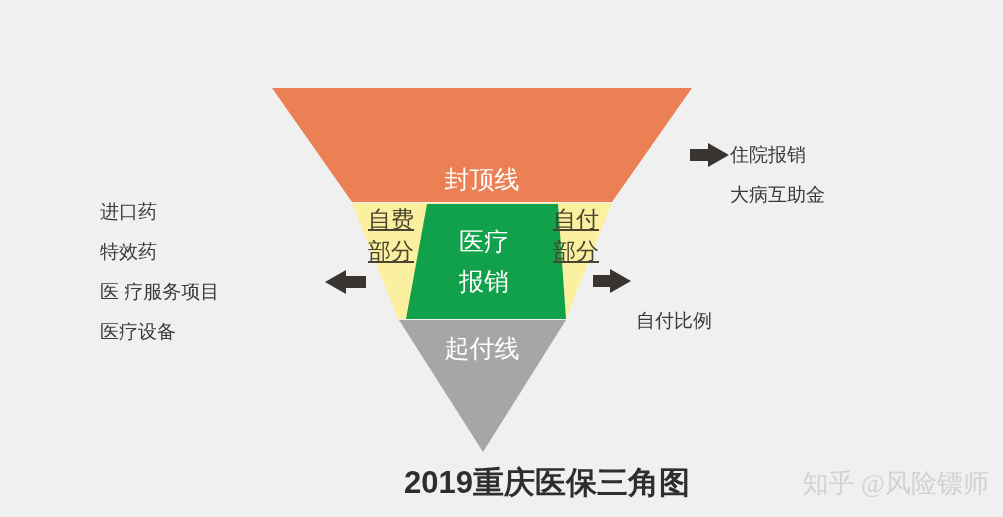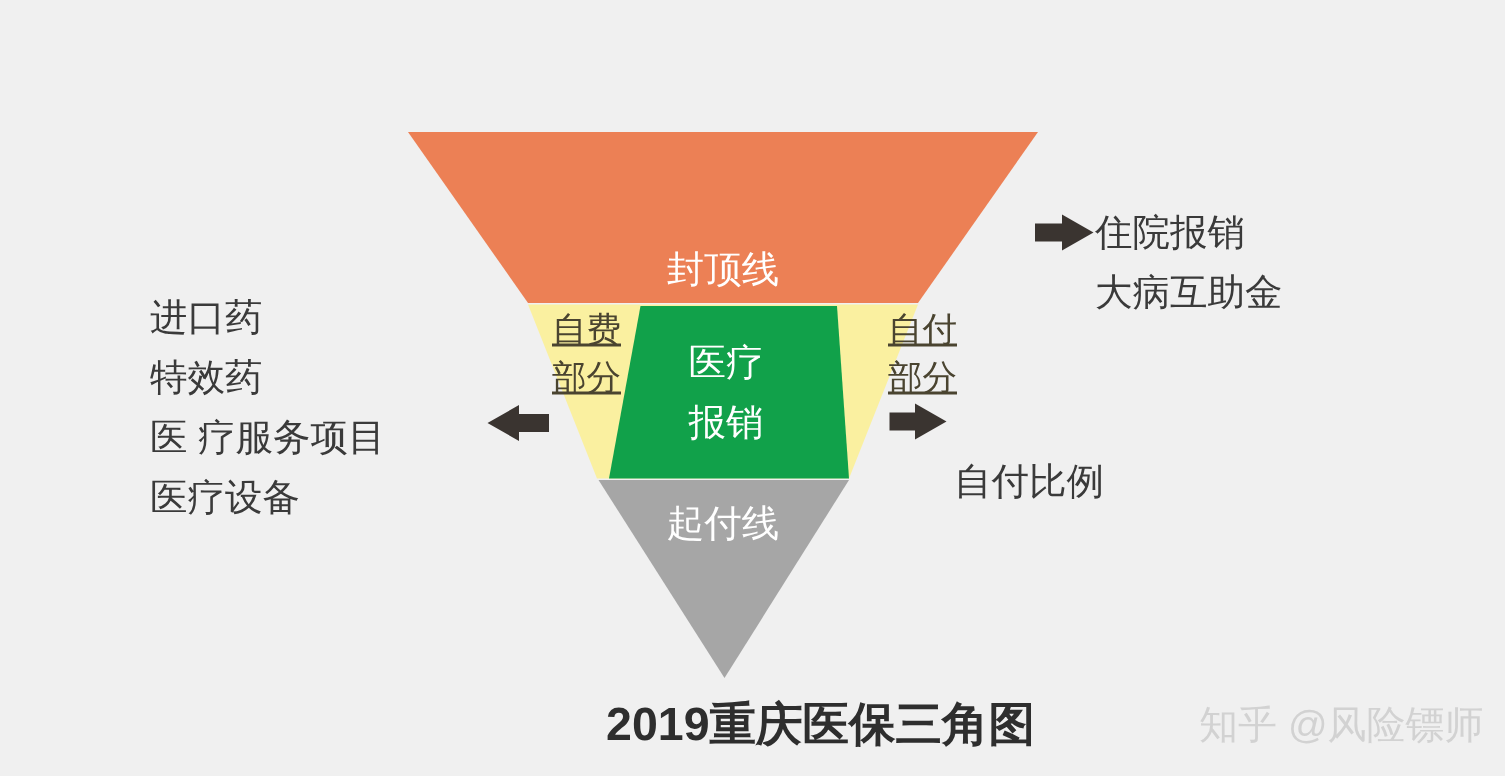--- a/index.html
+++ b/index.html
@@ -26,21 +26,21 @@
     width: 1003px;
     height: 517px;
   }
   .band-label {
     font-family: "Liberation Sans", "DejaVu Sans", sans-serif;
     fill: #ffffff;
   }
   .side-text {
     position: absolute;
     color: #3a3a3a;
-    font-size: 25px;
+    font-size: 19px;
     line-height: 40px;
     white-space: nowrap;
     font-family: "Liberation Sans", "DejaVu Sans", sans-serif;
   }
   #left-labels {
     left: 100px;
     top: 192px;
     width: 220px;
     text-align: left;
   }
@@ -63,21 +63,21 @@
     text-align: center;
     white-space: nowrap;
     text-decoration: underline;
   }
   #left-yellow-label {
     left: 355px;
     top: 203px;
     width: 72px;
   }
   #right-yellow-label {
-    left: 579px;
+    left: 540px;
     top: 203px;
     width: 72px;
   }
   #chart-title {
     position: absolute;
     left: 0;
     top: 462px;
     width: 690px;
     text-align: right;
     font-size: 31px;
@@ -86,21 +86,21 @@
     letter-spacing: 0px;
     font-family: "Liberation Sans", "DejaVu Sans", sans-serif;
   }
   #watermark {
     position: absolute;
     right: 14px;
     top: 466px;
     font-size: 26px;
     color: #d2d2d2;
     white-space: nowrap;
-    font-family: Liberation Sans, sans-serif;
+    font-family: Liberation Serif, serif;
   }
 </style>
 </head>
 <body>
 
 <div id="stage">
 
   <svg id="diagram-svg" viewBox="0 0 1003 517">
 
     <polygon points="272,88 692,88 612,202 352,202" fill="#ec8055"></polygon>

